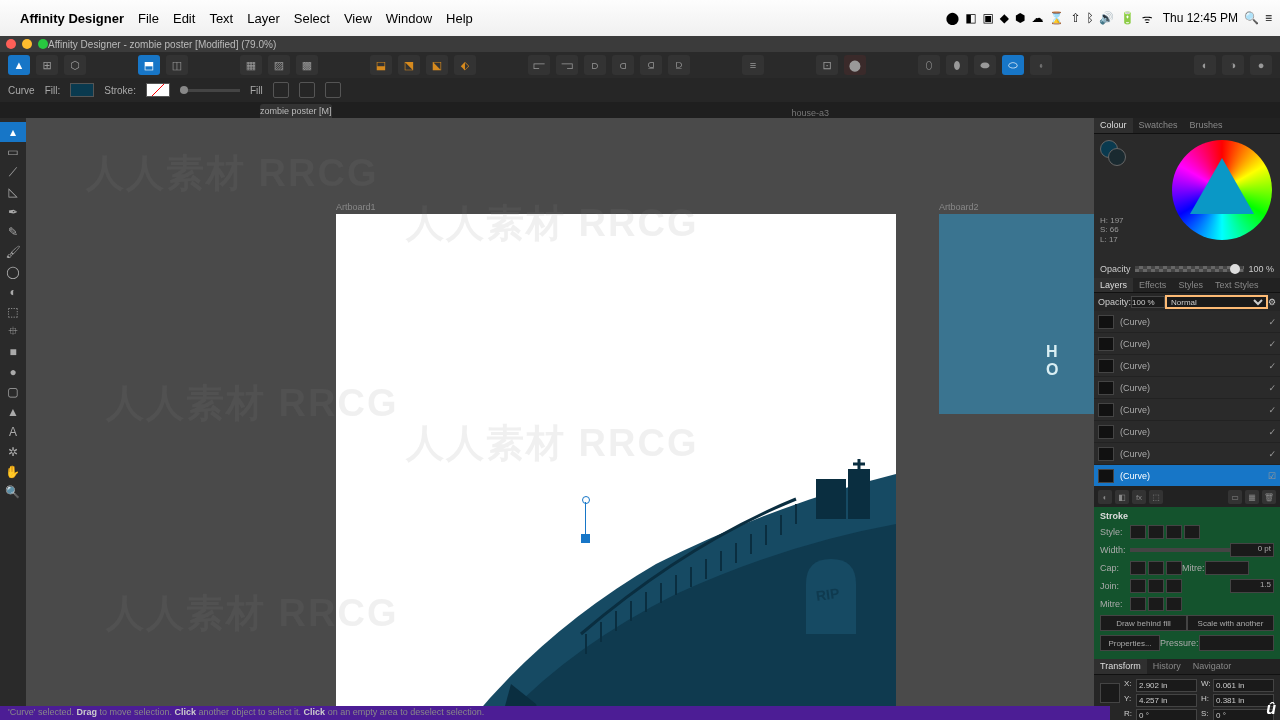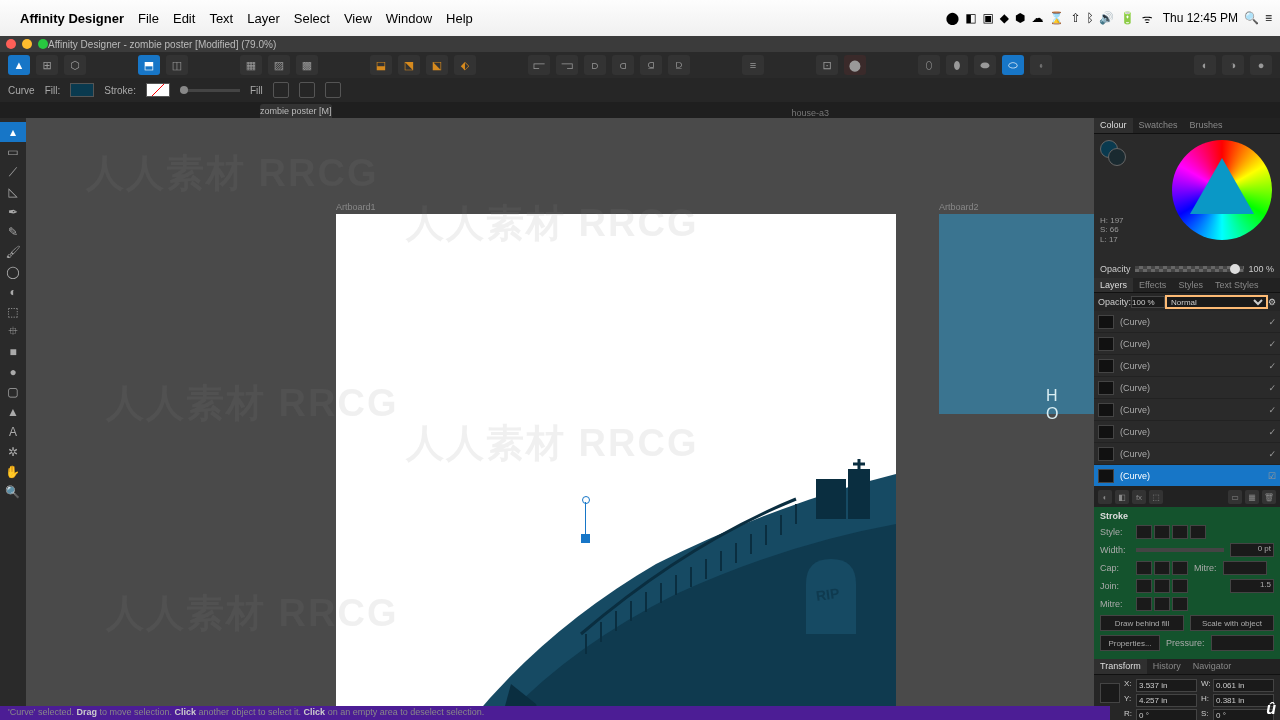--- a/index.html
+++ b/index.html
@@ -42,21 +42,21 @@
 .left-tools { width: 26px; background: #2a2a2a; display: flex; flex-direction: column; padding-top: 4px; }
 .left-tools .tool { width: 26px; height: 20px; display: flex; align-items: center; justify-content: center; font-size: 12px; color: #aaa; }
 .left-tools .tool.active { background: #1776c7; color: #fff; }
 
 .canvas-area { flex: 1; background: #4a4a4a; position: relative; overflow: hidden; }
 .artboard1 { position: absolute; left: 310px; top: 96px; width: 560px; height: 525px; background: #fff; }
 .ab1-label { position: absolute; left: 310px; top: 84px; font-size: 9px; color: #888; }
 .artboard2 { position: absolute; left: 913px; top: 96px; width: 170px; height: 200px; background: #3a7490; }
 .ab2-label { position: absolute; left: 913px; top: 84px; font-size: 9px; color: #888; }
 .ab2-text { position: absolute; left: 983px; top: 155px; font-size: 45px; font-weight: 900; color: #d9eef3; font-family: Impact, sans-serif; letter-spacing: -1px; }
-.ab2-sub { position: absolute; left: 1020px; top: 225px; font-size: 16px; font-weight: 400; color: #d9eef3; letter-spacing: 8px; margin-top: 44px; }
+.ab2-sub { position: absolute; left: 1020px; top: 225px; font-size: 16px; font-weight: 700; color: #d9eef3; letter-spacing: 8px; }
 .node-handle { position: absolute; left: 556px; top: 378px; width: 8px; height: 8px; border: 1px solid #1776c7; background: #fff; border-radius: 50%; }
 .node-line { position: absolute; left: 559px; top: 384px; width: 1px; height: 34px; background: #1776c7; }
 .node-sq { position: absolute; left: 555px; top: 416px; width: 9px; height: 9px; background: #1776c7; }
 
 .right-panels { width: 186px; background: #2a2a2a; display: flex; flex-direction: column; font-size: 9px; }
 .panel-tabs { height: 16px; display: flex; background: #222; border-bottom: 1px solid #111; }
 .panel-tabs .ptab { padding: 2px 6px; color: #888; }
 .panel-tabs .ptab.active { color: #ddd; background: #2f2f2f; }
 
 .colour-panel { height: 148px; position: relative; padding: 4px; }
@@ -79,21 +79,21 @@
 .layer-row .thumb { width: 16px; height: 14px; background: #111; margin-right: 6px; border: 1px solid #444; }
 .layer-row .lname { flex: 1; color: #aaa; }
 .layer-row .check { color: #999; }
 .layer-ctrls { height: 20px; display: flex; align-items: center; gap: 3px; padding: 0 4px; background: #222; }
 .layer-ctrls .lc { width: 14px; height: 14px; background: #333; border-radius: 2px; font-size: 8px; display:flex;align-items:center;justify-content:center;color:#888; }
 .layer-row.selected { background: #1776c7; color: #fff; }
 .layer-row.selected .lname { color: #fff; }
 
 .stroke-panel { padding: 4px 6px; background: #14532d; font-size: 9px; color: #aaa; }
 .stroke-panel h4 { font-size: 9px; font-weight: 600; color: #ddd; margin-bottom: 4px; }
-.sp-row { display: flex; align-items: center; gap: 6px; margin-bottom: 4px; }
+.sp-row { display: flex; align-items: center; margin-bottom: 4px; }
 .sp-row .label { width: 30px; }
 .sp-row .btn-g { display: flex; gap: 2px; }
 .sp-row .btn-g .b { width: 16px; height: 14px; background: #1a1a1a; border: 1px solid #444; }
 .sp-row .val-box { width: 44px; height: 14px; background: #1a1a1a; border: 1px solid #444; text-align: right; padding-right: 2px; font-size: 8px; }
 .sp-wide-btn { flex: 1; height: 16px; background: #1a1a1a; border: 1px solid #444; font-size: 8px; display: flex; align-items: center; justify-content: center; }
 .sp-slider { flex: 1; height: 4px; background: #444; }
 
 .transform-panel { padding: 4px 6px; background: #262626; font-size: 9px; }
 .tp-grid { display: grid; grid-template-columns: 20px 1fr 1fr; gap: 2px 4px; align-items: center; }
 .tp-grid .anchor { grid-row: span 2; width: 20px; height: 20px; background: #1a1a1a; border: 1px solid #444; }
@@ -415,40 +415,40 @@
       <div class="sp-row">
           <span class="label">Mitre:</span>
         <div class="btn-g">
             <div class="b"></div>
             <div class="b"></div>
             <div class="b"></div>
           </div>
       </div>
       <div class="sp-row">
         <div class="sp-wide-btn">Draw behind fill</div>
-        <div class="sp-wide-btn">Scale with object</div>
+        <div class="sp-wide-btn">Scale with another</div>
       </div>
       <div class="sp-row">
         <div class="sp-wide-btn" style="flex:0 0 60px">Properties...</div>
         <span>Pressure:</span>
         <div class="sp-wide-btn"></div>
       </div>
     </div>
 
     <div class="panel-tabs">
       <div class="ptab active">Transform</div>
       <div class="ptab">History</div>
       <div class="ptab">Navigator</div>
     </div>
     <div class="transform-panel">
       <div class="tp-grid">
         <div class="anchor"></div>
         <div class="field">
             <span>X:</span>
-            <div class="v">3.537 in</div>
+            <div class="v">2.902 in</div>
           </div>
         <div class="field">
             <span>W:</span>
             <div class="v">0.061 in</div>
           </div>
         <div class="field">
             <span>Y:</span>
             <div class="v">4.257 in</div>
           </div>
         <div class="field">

